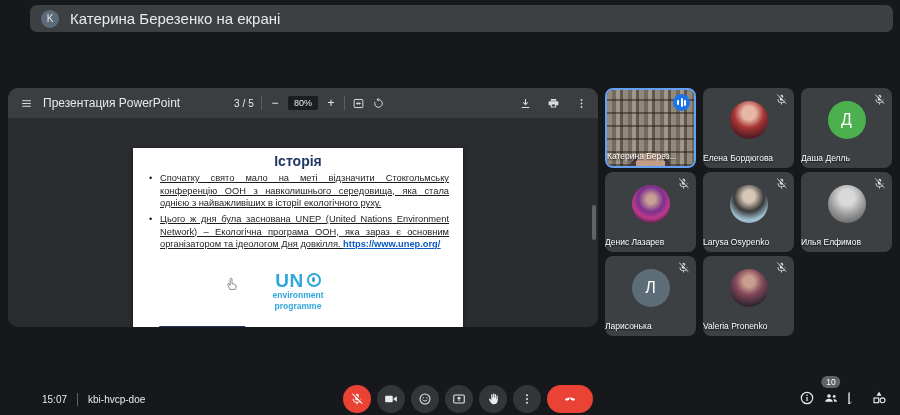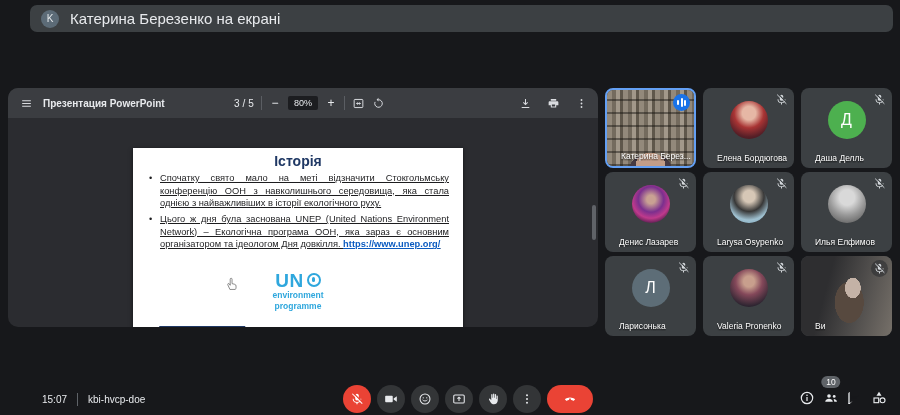--- a/index.html
+++ b/index.html
@@ -13,21 +13,21 @@
   .banner-avatar{width:18px;height:18px;border-radius:50%;background:#5c6b77;color:#e3e7ea;
           font-size:10px;display:flex;align-items:center;justify-content:center;flex:0 0 auto;}
   .banner-text{font-size:15px;color:#e8eaed;}
 
   
   .viewer{position:absolute;left:8px;top:88px;width:590px;height:239px;background:#2b2c30;
           border-radius:10px;overflow:hidden;}
   .v-toolbar{position:relative;height:30px;background:#3b3d41;display:flex;align-items:center;
           color:#e8eaed;font-size:11px;}
   .vt-left{display:flex;align-items:center;gap:10px;padding-left:12px;}
-  .vt-title{font-size:10px;font-weight:bold;color:#e8eaed;white-space:nowrap;}
+  .vt-title{font-size:12px;font-weight:normal;color:#e8eaed;white-space:nowrap;}
   .vt-center{position:absolute;left:226px;top:0;height:30px;display:flex;align-items:center;gap:7px;}
   .vt-page{display:flex;gap:3px;font-size:10px;color:#e8eaed;}
   .vt-div{width:1px;height:14px;background:#5b5e63;}
   .vt-zbtn{font-size:12px;color:#e8eaed;width:12px;text-align:center;cursor:default;}
   .vt-zoombox{background:#1c1d20;border-radius:2px;font-size:9px;padding:2px 6px;color:#e8eaed;}
   .vt-right{position:absolute;right:10px;top:0;height:30px;display:flex;align-items:center;gap:15px;color:#dadce0;}
   .vt-icon{width:13px;height:13px;color:#dadce0;}
   .v-body{position:relative;height:149px;}
   .v-scrollthumb{position:absolute;right:2px;top:87px;width:4px;height:35px;background:#606368;border-radius:2px;}
 
@@ -48,21 +48,21 @@
   .s-globe::after{content:"";position:absolute;left:3px;top:2px;width:3px;height:5px;background:#2fa7dd;border-radius:2px;}
   .s-logo-sub{font-size:8.5px;font-weight:bold;color:#2fa7dd;line-height:1.15;margin-top:1px;}
   .s-footer{position:absolute;left:0;right:0;bottom:5px;height:17px;}
   .s-footer-shape{position:absolute;left:22px;top:0;width:86px;height:17px;background:#1f3864;transform:skewX(-28deg);}
   .cursor-hand{position:absolute;left:92px;top:128px;width:13px;height:15px;}
 
   
   .tile{position:absolute;width:91px;height:80px;background:#3c4043;border-radius:8px;
         overflow:hidden;box-sizing:border-box;}
   .tile.speaking{border:2px solid #64a0f4;}
-  .t-name{position:absolute;left:14px;bottom:5px;font-size:8.5px;color:#fff;
+  .t-name{position:absolute;left:0;bottom:5px;font-size:8.5px;color:#fff;
           text-shadow:0 1px 2px rgba(0,0,0,.9);white-space:nowrap;max-width:78px;overflow:hidden;}
   .t-mic{position:absolute;top:5px;right:6px;width:13px;height:13px;color:#d5d9dd;}
   .t-mic.on-video{background:rgba(40,42,45,.55);border-radius:50%;padding:2px;top:4px;right:4px;}
   .t-audio{position:absolute;top:4px;right:4px;width:17px;height:17px;border-radius:50%;
            background:#1a73e8;display:flex;align-items:center;justify-content:center;gap:1.5px;}
   .t-audio i{display:block;width:2px;background:#fff;border-radius:1px;}
   .t-audio i:nth-child(1){height:5px;} .t-audio i:nth-child(2){height:9px;} .t-audio i:nth-child(3){height:6px;}
   .t-avatar{position:absolute;left:50%;top:13px;transform:translateX(-50%);width:38px;height:38px;
             border-radius:50%;display:flex;align-items:center;justify-content:center;
             color:#fff;font-size:16px;}
@@ -295,32 +295,20 @@
       <svg viewBox="0 0 24 24" fill="currentColor">
           <path d="M12 14.5a3 3 0 0 0 3-3V6a3 3 0 0 0-6 0v5.5a3 3 0 0 0 3 3z"></path>
       <path d="M17.7 11.5a5.7 5.7 0 0 1-11.4 0H4.6a7.4 7.4 0 0 0 6.4 7.1V21h2v-2.4a7.4 7.4 0 0 0 6.4-7.1z"></path>
       <path class="gap-stroke" d="M5.6 1.6l17 17" stroke-width="2.2" fill="none"></path>
       <path d="M4 3l17 17" stroke="currentColor" stroke-width="1.8" fill="none"></path>
         </svg>
     </span>
     <div class="t-name">Valeria Pronenko</div>
   </div>
 
-  <div class="tile" style="left:801px;top:256px;">
-    <div class="video-fill vid-self"></div>
-    <span class="t-mic on-video">
-      <svg viewBox="0 0 24 24" fill="currentColor">
-          <path d="M12 14.5a3 3 0 0 0 3-3V6a3 3 0 0 0-6 0v5.5a3 3 0 0 0 3 3z"></path>
-      <path d="M17.7 11.5a5.7 5.7 0 0 1-11.4 0H4.6a7.4 7.4 0 0 0 6.4 7.1V21h2v-2.4a7.4 7.4 0 0 0 6.4-7.1z"></path>
-      <path class="gap-stroke" style="stroke:#4a4a4c" d="M5.6 1.6l17 17" stroke-width="2.2" fill="none"></path>
-      <path d="M4 3l17 17" stroke="currentColor" stroke-width="1.8" fill="none"></path>
-        </svg>
-    </span>
-    <div class="t-name">Ви</div>
-  </div>
 
   <div class="bb-left">
     <span>15:07</span>
     <span class="bb-sep"></span>
     <span>kbi-hvcp-doe</span>
   </div>
 
   <div class="bb-center">
     <div class="cbtn red">
       <svg viewBox="0 0 24 24" fill="currentColor">

